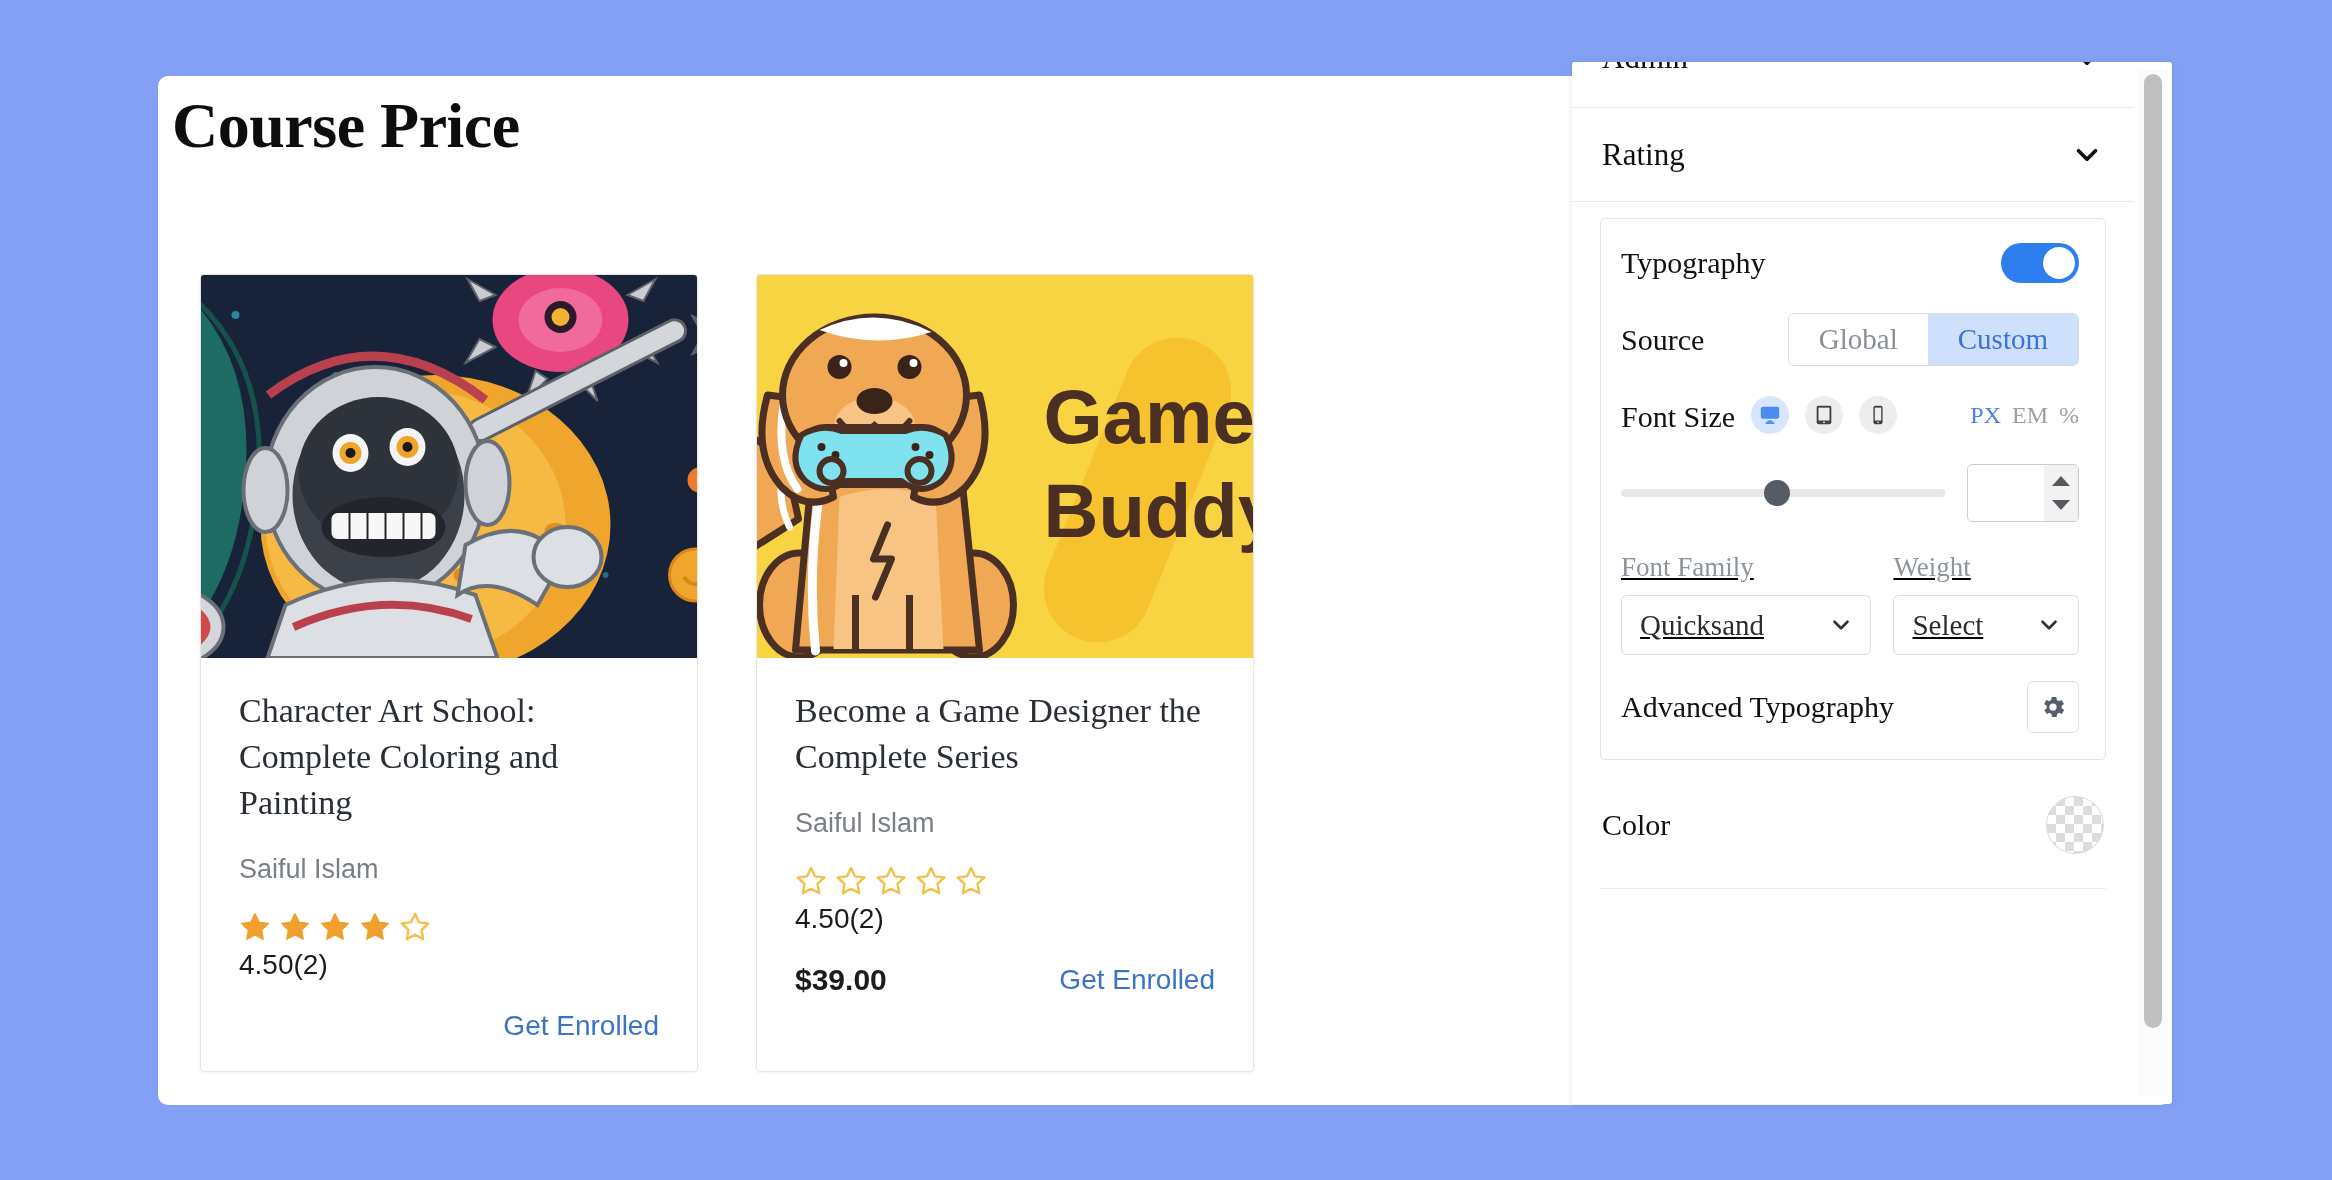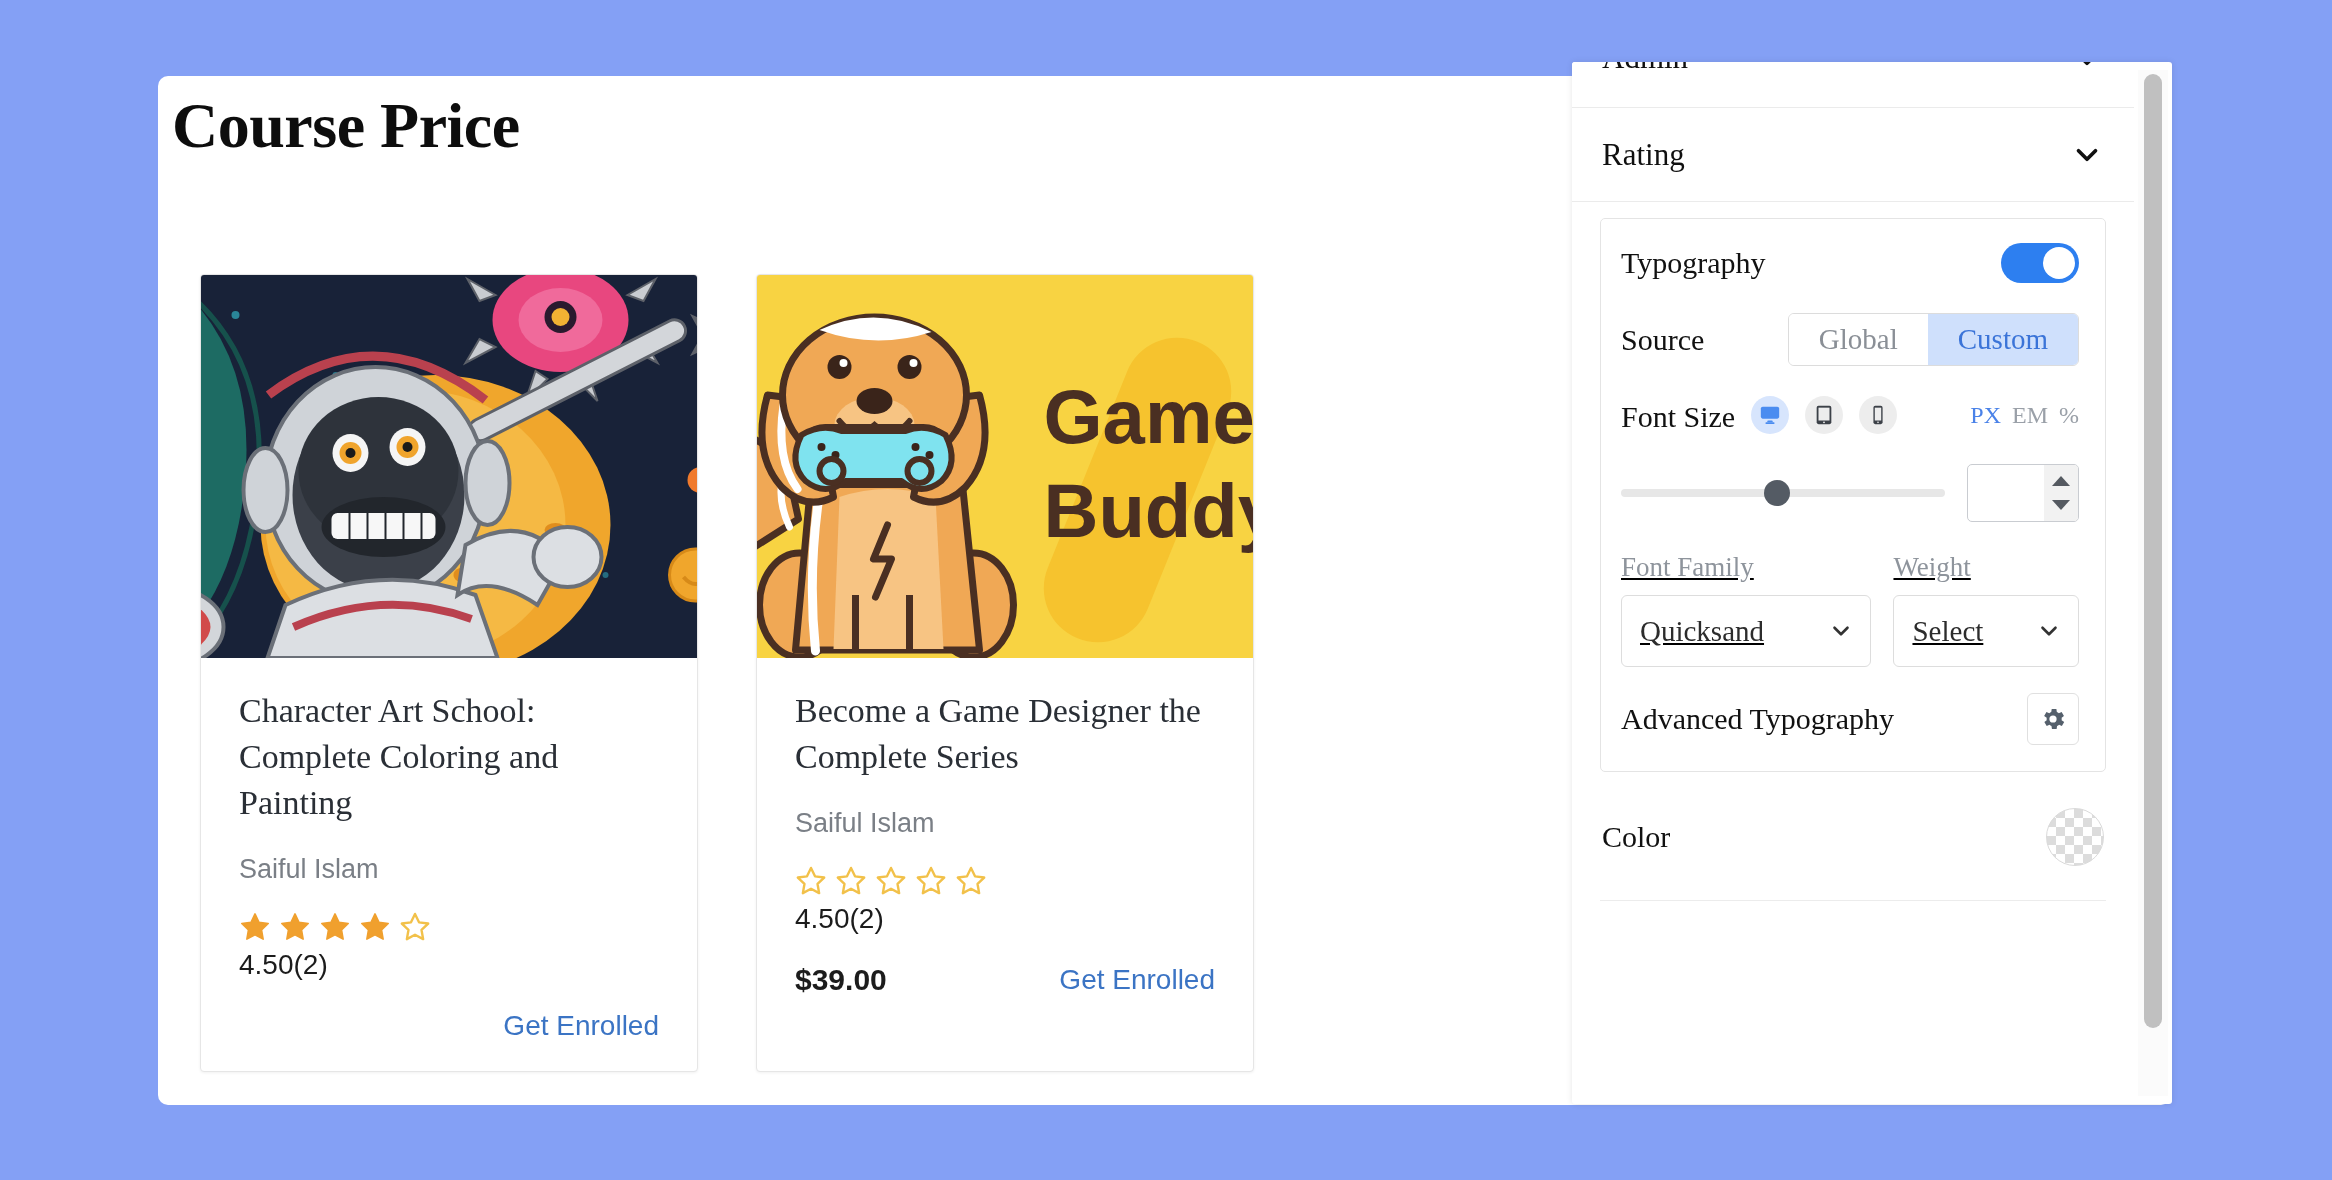--- a/index.html
+++ b/index.html
@@ -300,21 +300,21 @@
   .field { display: flex; flex-direction: column; }
   .field.family { flex: 1.35; }
   .field.weight { flex: 1; }
   .field-label {
     font-family: "Liberation Serif", serif;
     font-size: 27px;
     color: #8e949c;
     margin-bottom: 12px;
   }
   .select {
-    height: 72px;
+    height: 60px;
     border: 1px solid #dddddd;
     border-radius: 6px;
     display: flex;
     align-items: center;
     justify-content: space-between;
     padding: 0 16px 0 18px;
     font-family: "Liberation Serif", serif;
     font-size: 29px;
     color: #2c2c2c;
     background: #fff;

